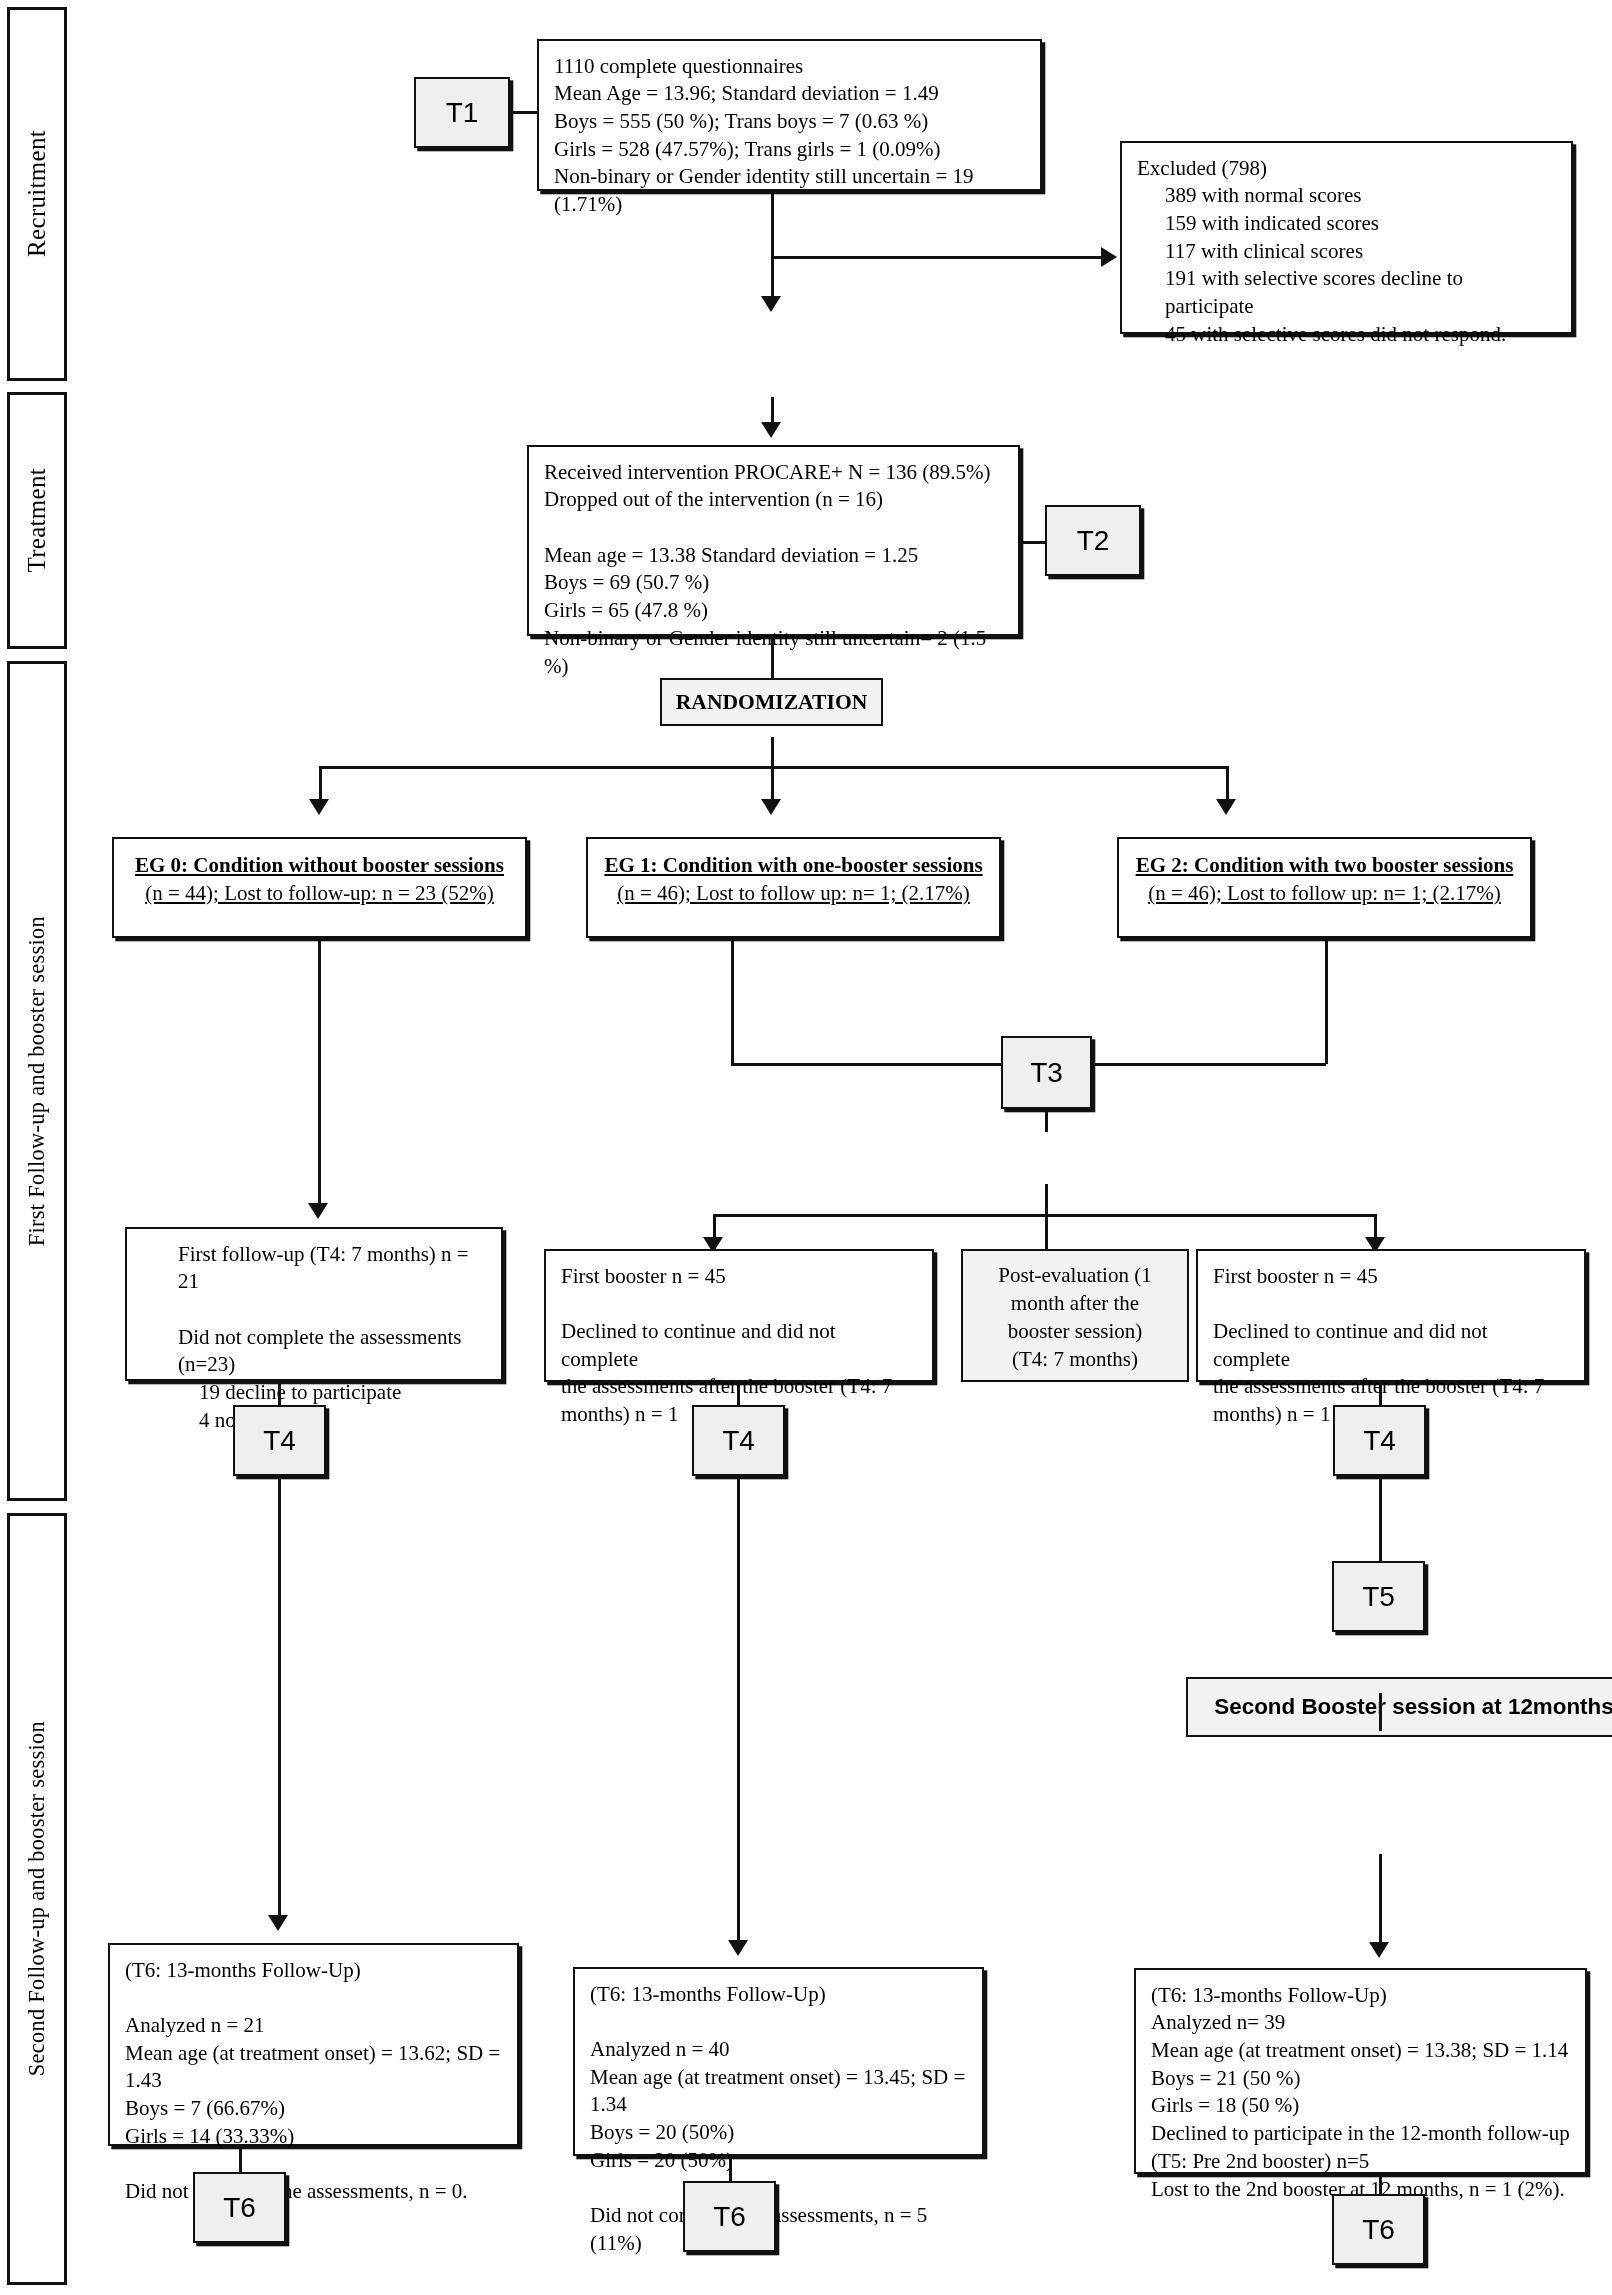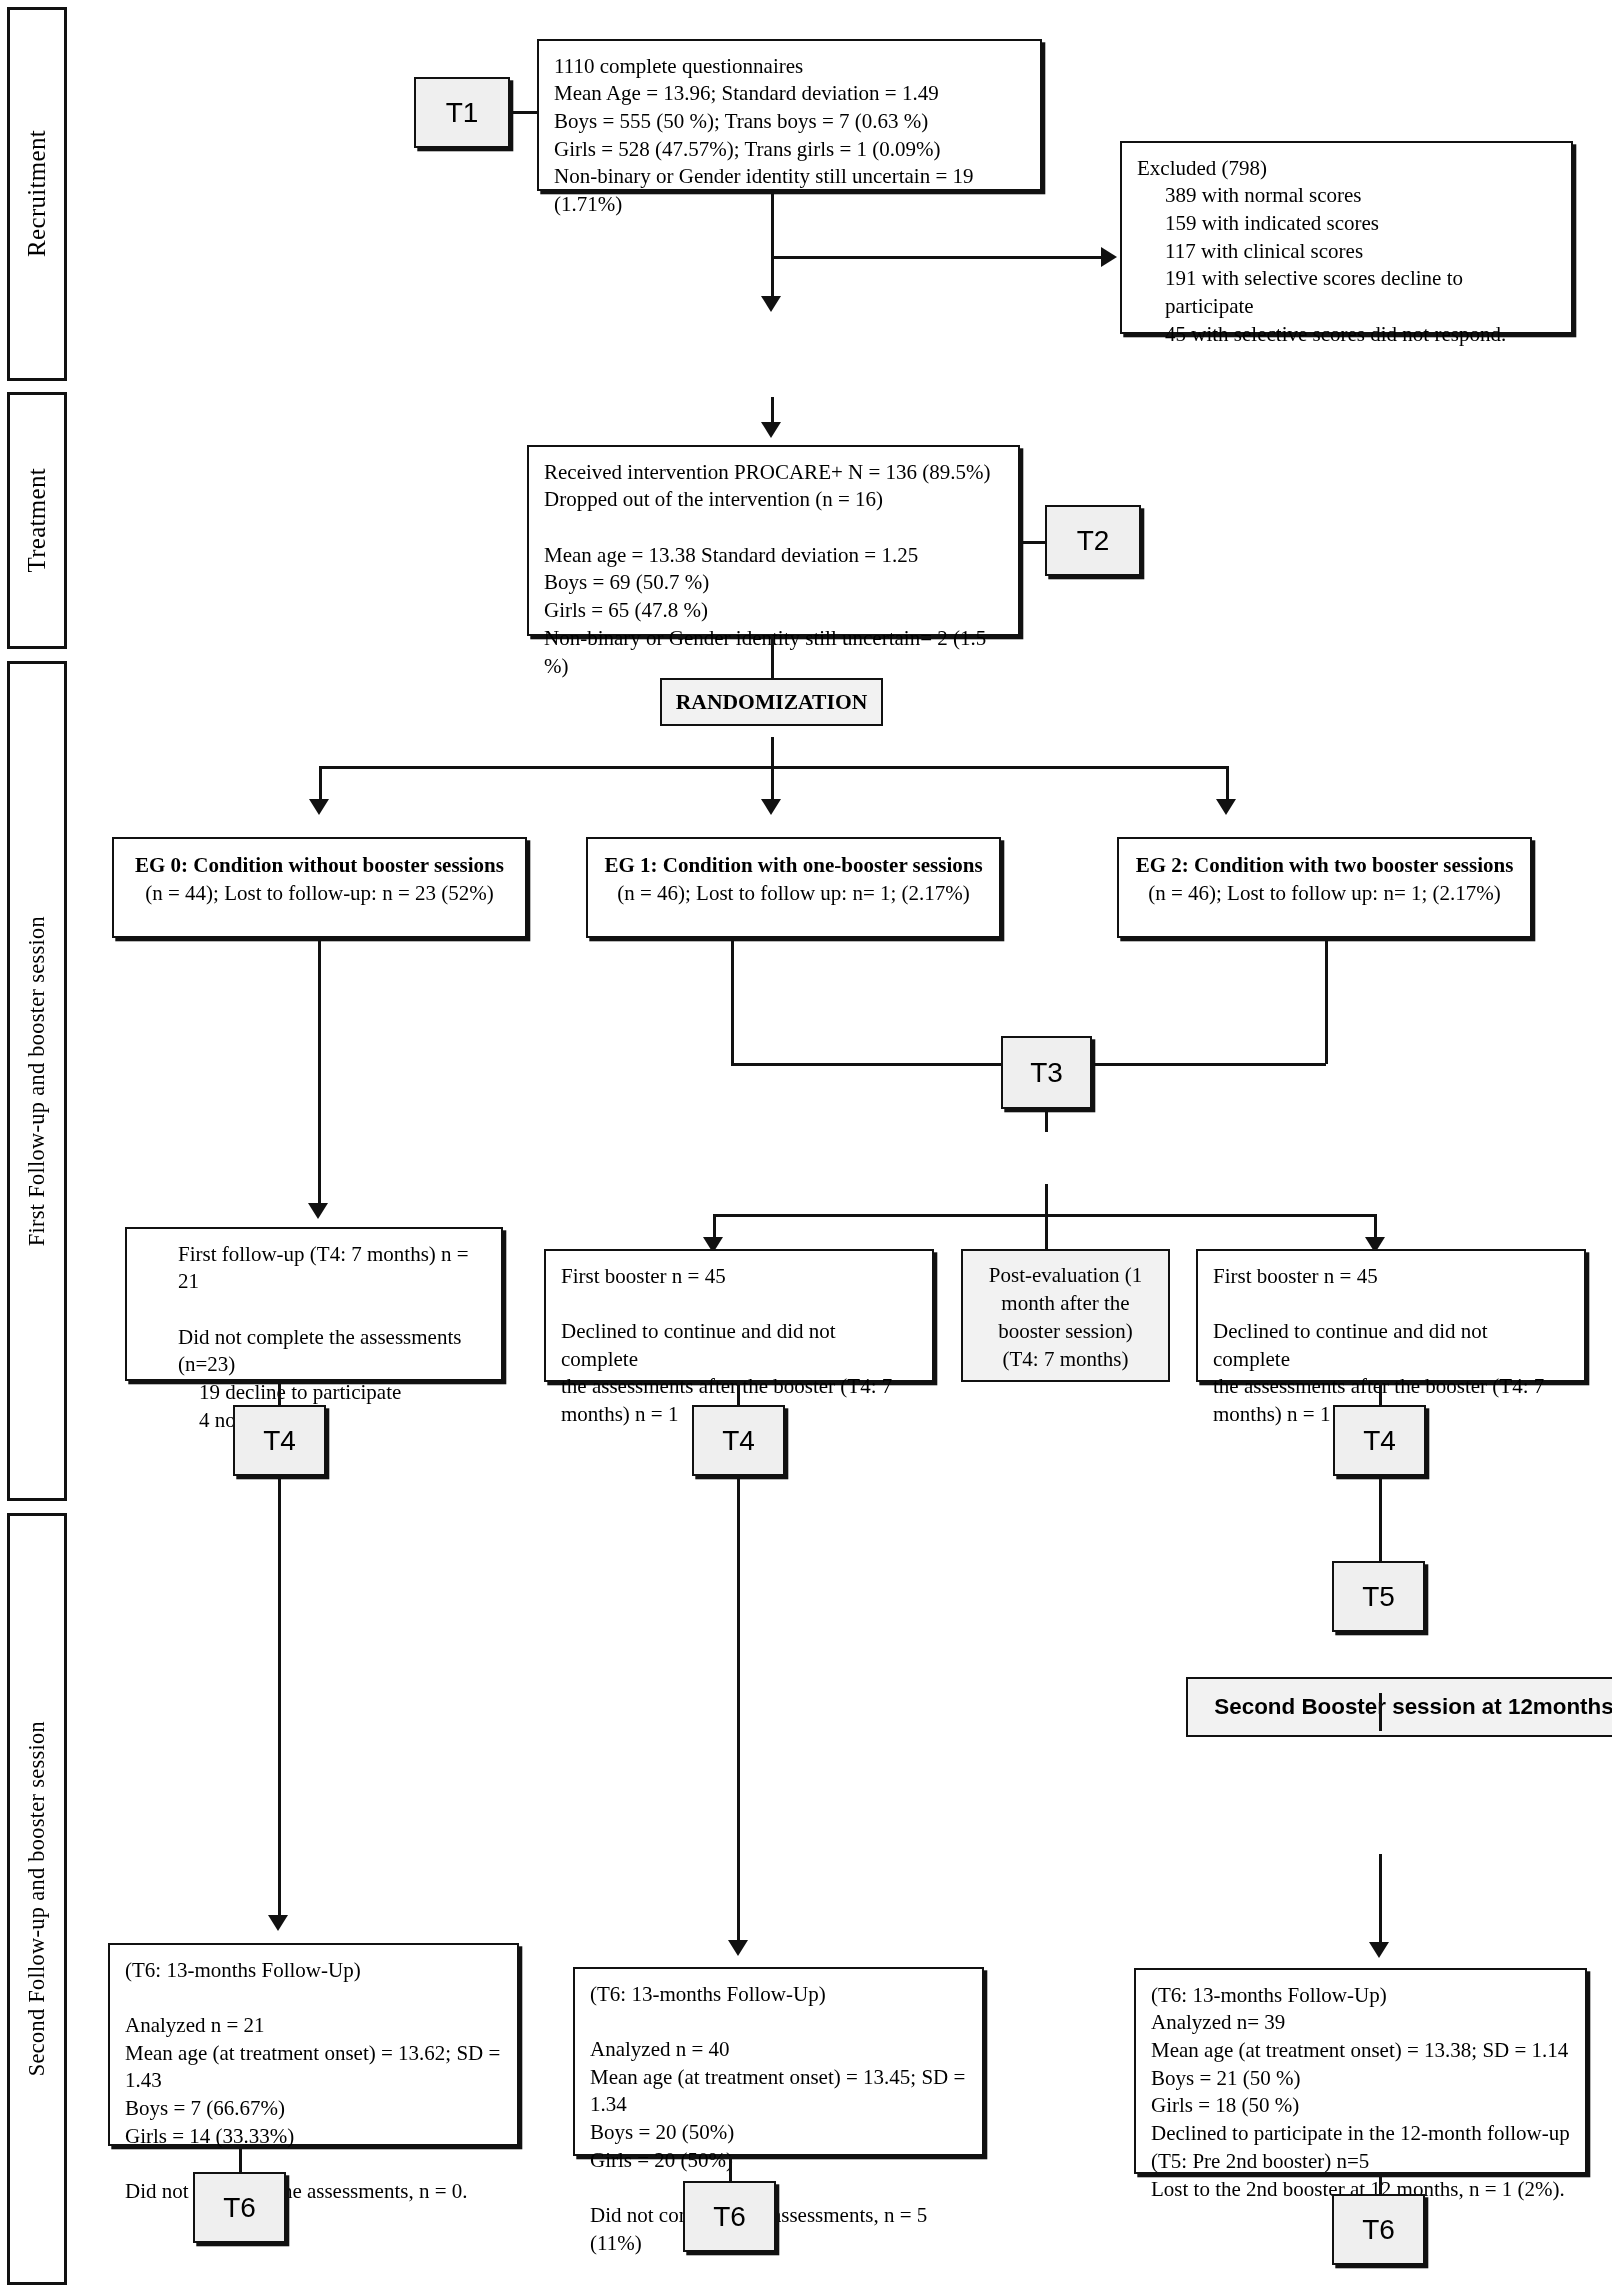--- a/index.html
+++ b/index.html
@@ -79,21 +79,21 @@
     box-sizing:border-box;
   }
   .greybox .inner{
     padding:10px 11.6px;
     font-size:21px;
     line-height:1.34;
     text-align:center;
   }
 
   
-  .eg .inner{text-align:center;font-size:21px;line-height:1.35;}
+  .eg .inner{text-align:center;font-size:21px;line-height:1.35;text-decoration:underline;}
   .eg .hd{font-weight:bold;}
 
   
   .ln{position:absolute;background:#111;}
   .vln{width:2.5px;}
   .hln{height:2.5px;}
   .arrow-down{
     position:absolute;
     width:0;height:0;
     border-left:10.8px solid transparent;
@@ -247,21 +247,21 @@
   </div>
 
   <div class="abs box shadowed" style="left:544px;top:1249px;width:390px;height:133px;">
     <div class="inner lines">First booster n = 45
 
 Declined to continue and did not complete
 the assessments after the booster (T4: 7
 months) n = 1</div>
   </div>
 
-  <div class="abs greybox" style="left:961px;top:1249px;width:209px;height:133px;">
+  <div class="abs greybox" style="left:961px;top:1249px;width:228px;height:133px;">
     <div class="inner lines">Post-evaluation (1
 month after the
 booster session)
 (T4: 7 months)</div>
   </div>
 
   <div class="abs box shadowed" style="left:1196px;top:1249px;width:390px;height:133px;">
     <div class="inner lines">First booster n = 45
 
 Declined to continue and did not complete

